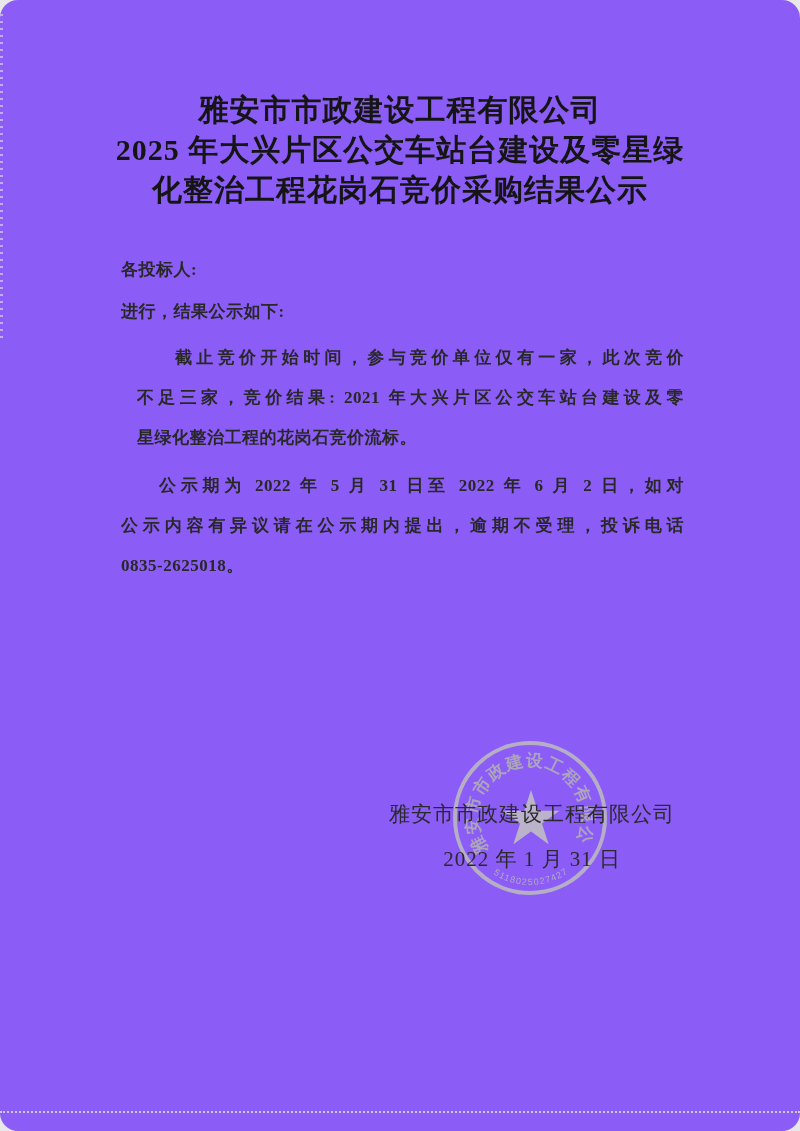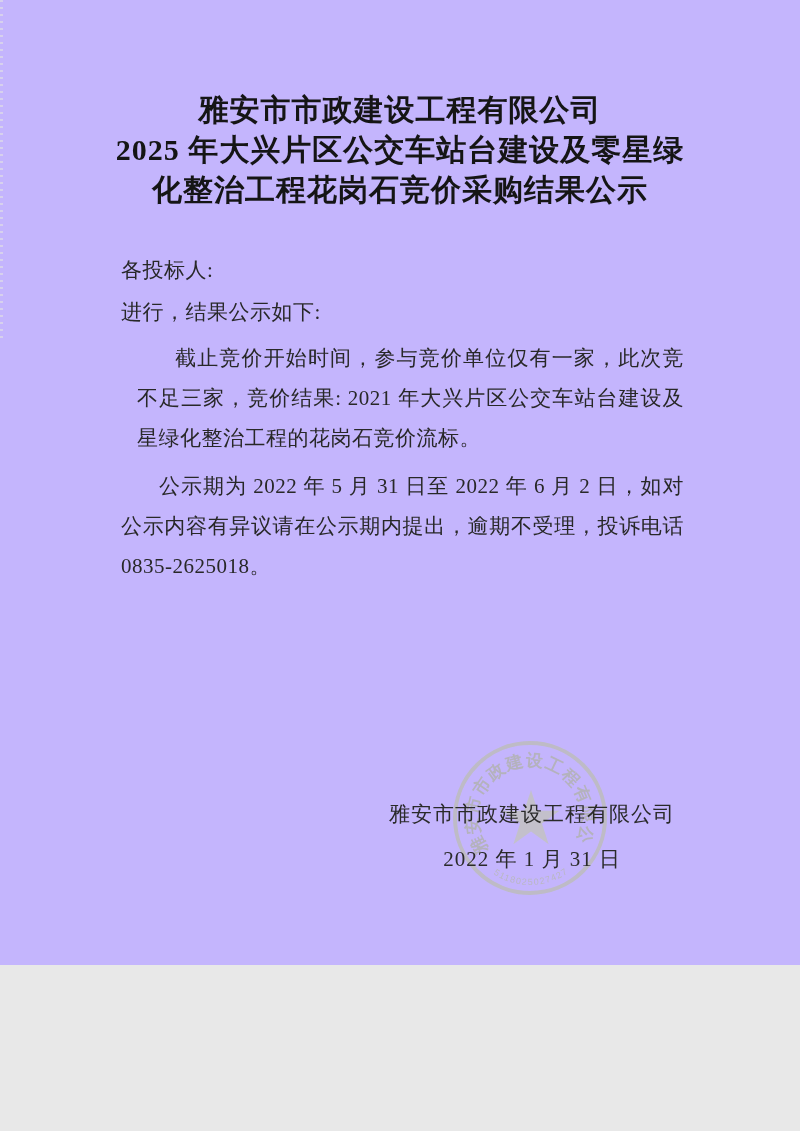--- a/index.html
+++ b/index.html
@@ -1,39 +1,40 @@
 <!DOCTYPE html>
 <html><head>
 <meta charset="utf-8">
 <style>
   html,body{margin:0;padding:0;background:#e8e8e8;}
   .page{
     position:relative;
-    width:800px;height:965px;
+    width:800px;height:1131px;
     margin:0 auto;
-    background:#c4b5fd;
+    background:#8b5cf6;
     overflow:hidden;
     font-family:"Liberation Serif","DejaVu Serif",serif;
     color:#282828;
+    border-radius:18px;
   }
   
   .page::before{
     content:"";position:absolute;left:0;top:0;width:3px;height:340px;
     background:repeating-linear-gradient(to bottom,#e3e3e3 0 2px,transparent 2px 7px);
     opacity:.6;
   }
   .title{
     position:absolute;top:90px;left:0;right:0;
     text-align:center;
     font-size:30px;line-height:40px;font-weight:bold;
     color:#151515;letter-spacing:1px;
   }
   .body{
     position:absolute;top:250px;left:121px;width:563px;
-    font-size:21px;line-height:40px;letter-spacing:.5px;
+    font-size:17px;line-height:40px;letter-spacing:.5px;font-weight:bold;
   }
   .line{height:40px;line-height:40px;overflow:hidden;white-space:nowrap;}
   .just{white-space:normal;text-align:justify;text-align-last:justify;}
   .indent{padding-left:38px;}
   .para-1{margin-top:2px;}
   .para-2{margin-top:6px;margin-left:16px;}
   .para-3{margin-top:8px;}
   .para-4{margin-top:0;}
   .signature{
     position:absolute;top:792px;left:372px;width:320px;

